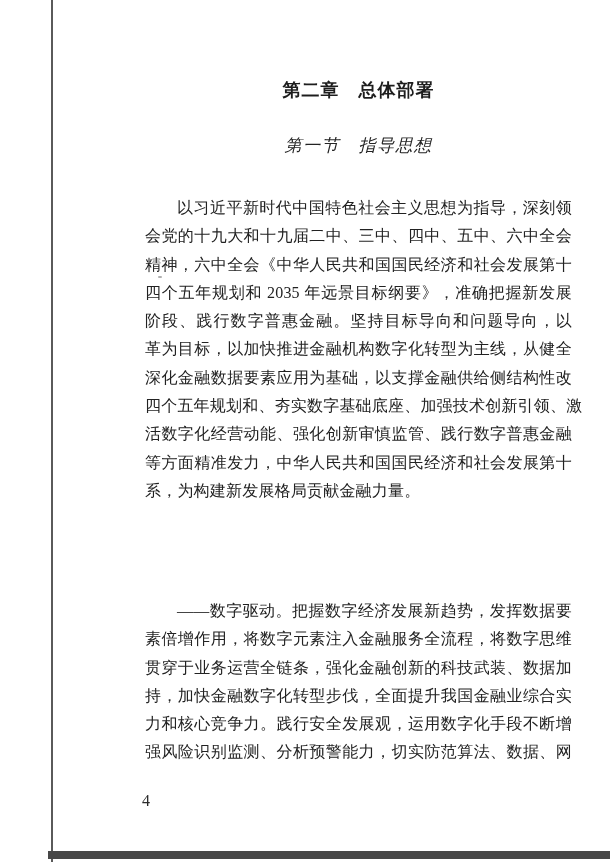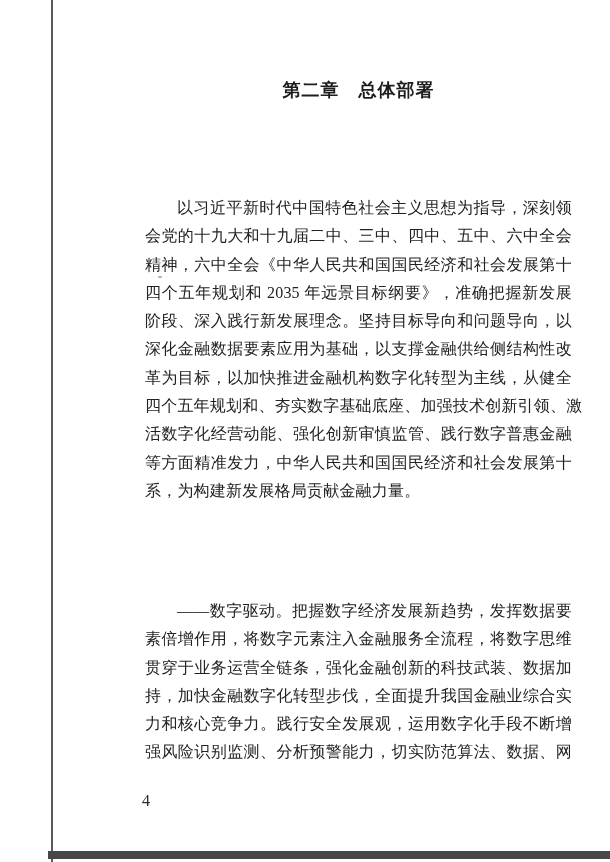--- a/index.html
+++ b/index.html
@@ -95,29 +95,30 @@
   .speck2 { top: 615px; left: 583px; width: 4px; height: 3px; }
   .speck3 { top: 276px; left: 110px; width: 4px; height: 2px; background: #b0b0b0; }
 </style>
 </head>
 <body>
 
 <div class="page">
 
   <div class="chapter-title">第二章　总体部署</div>
 
+  <div class="section-title s1">第一节　指导思想</div>
 
   <div class="para p1">
     <div class="line indent">以习近平新时代中国特色社会主义思想为指导，深刻领</div>
     <div class="line">会党的十九大和十九届二中、三中、四中、五中、六中全会</div>
     <div class="line">精神，六中全会《中华人民共和国国民经济和社会发展第十</div>
     <div class="line">四个五年规划和 2035 年远景目标纲要》，准确把握新发展</div>
-    <div class="line">阶段、深入践行新发展理念。坚持目标导向和问题导向，以</div>
+    <div class="line">阶段、践行数字普惠金融。坚持目标导向和问题导向，以</div>
+    <div class="line">革为目标，以加快推进金融机构数字化转型为主线，从健全</div>
     <div class="line">深化金融数据要素应用为基础，以支撑金融供给侧结构性改</div>
-    <div class="line">革为目标，以加快推进金融机构数字化转型为主线，从健全</div>
     <div class="line">四个五年规划和、夯实数字基础底座、加强技术创新引领、激</div>
     <div class="line">活数字化经营动能、强化创新审慎监管、践行数字普惠金融</div>
     <div class="line">等方面精准发力，中华人民共和国国民经济和社会发展第十</div>
     <div class="line last">系，为构建新发展格局贡献金融力量。</div>
   </div>
 
 
   <div class="para p2">
     <div class="line indent">——数字驱动。把握数字经济发展新趋势，发挥数据要</div>
     <div class="line">素倍增作用，将数字元素注入金融服务全流程，将数字思维</div>

